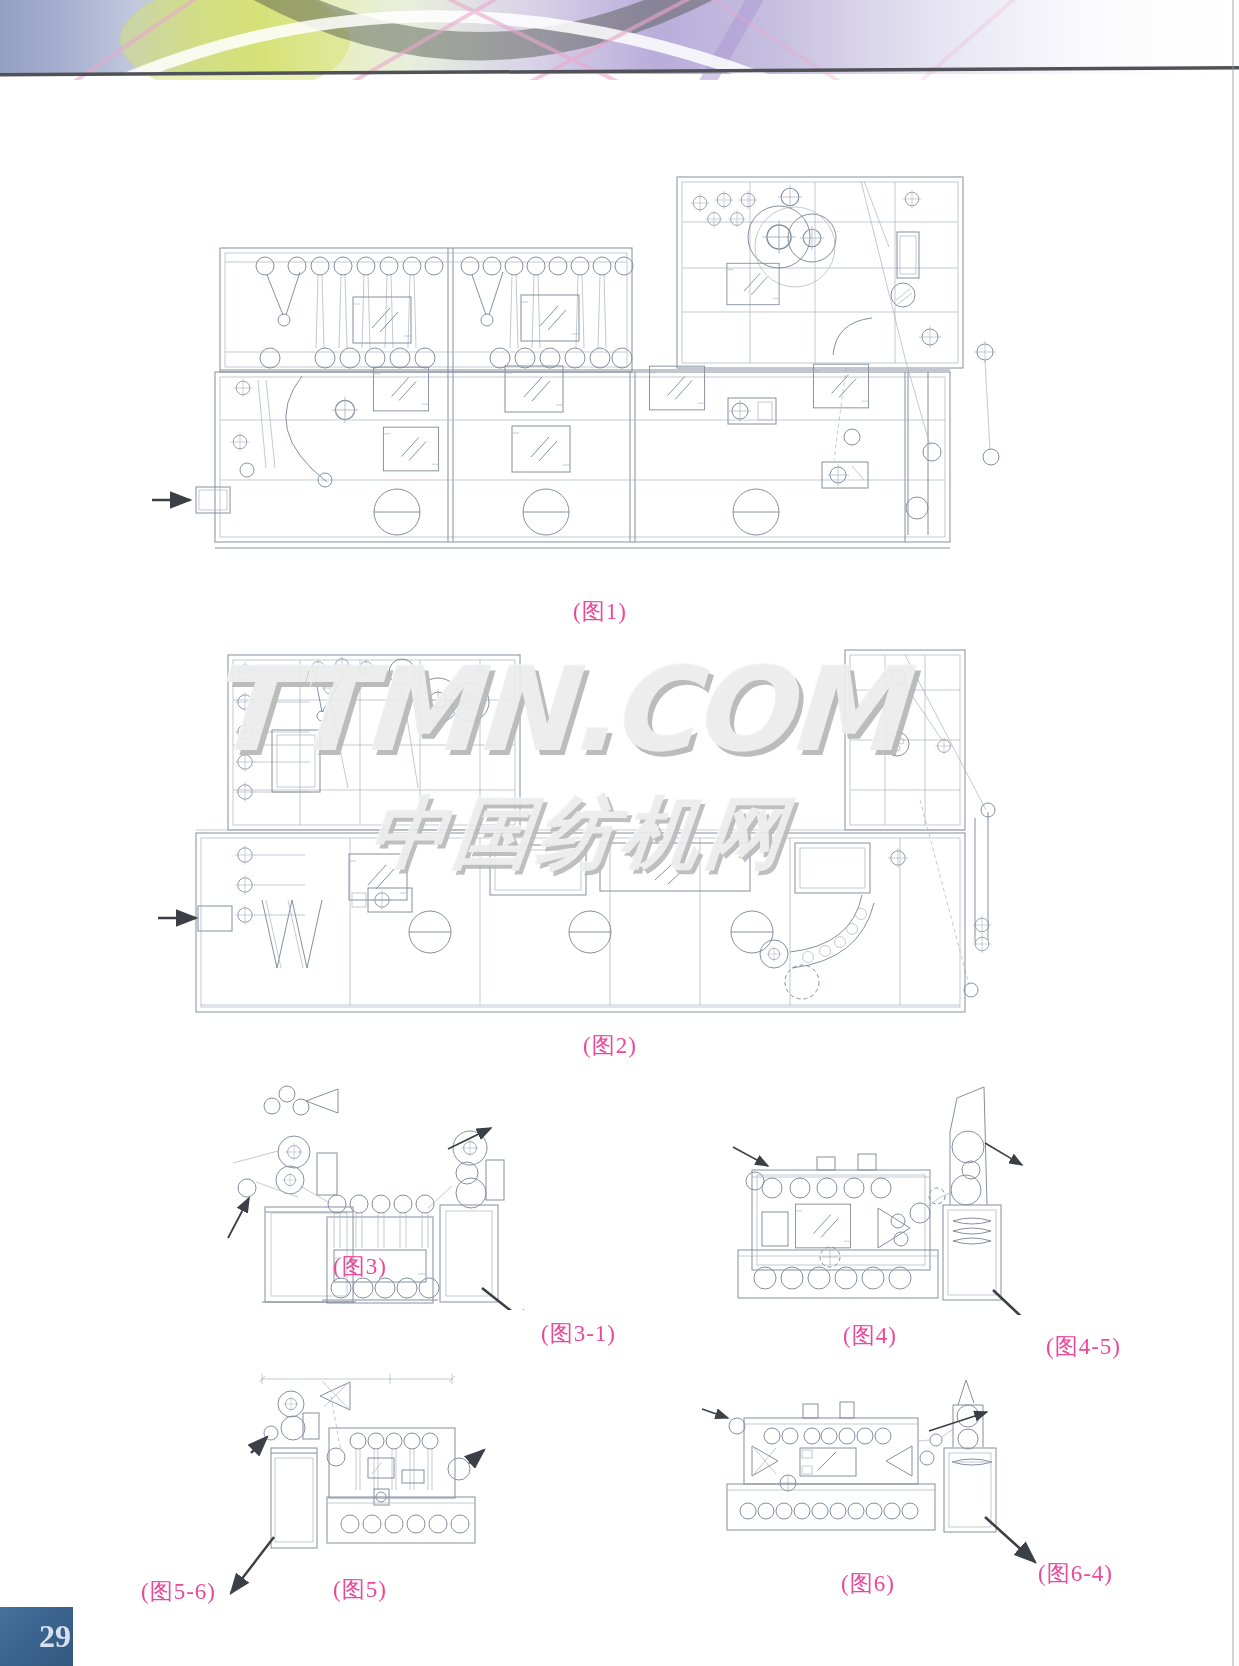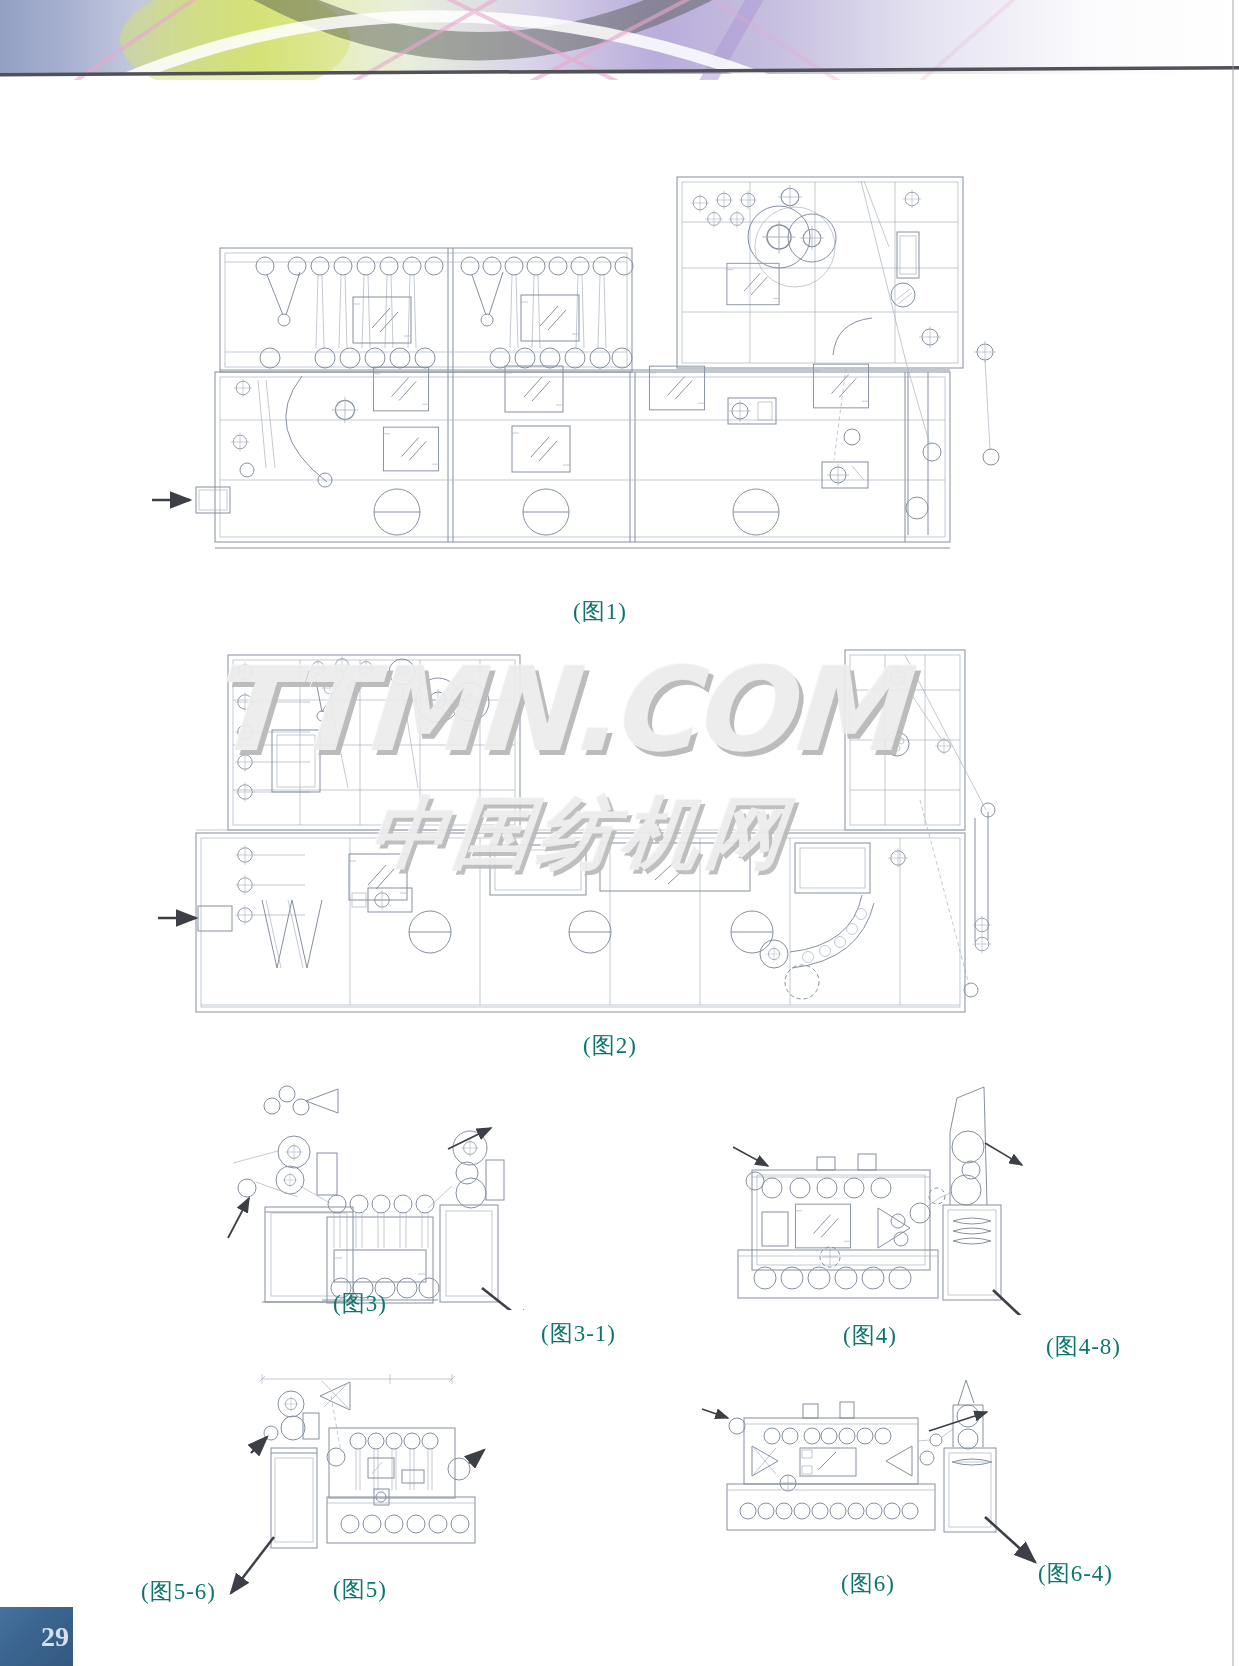--- a/index.html
+++ b/index.html
@@ -5,32 +5,32 @@
   html,body{margin:0;padding:0;background:#ffffff;}
   .page{position:relative;width:1239px;height:1666px;background:#ffffff;overflow:hidden;
         font-family:"Liberation Serif","DejaVu Serif",serif;}
   .abs{position:absolute;}
   svg{display:block;}
   
   .s{fill:none;stroke:#8590a0;stroke-width:1;}
   .t{fill:none;stroke:#aab2bf;stroke-width:0.7;}
   .d{fill:none;stroke:#3c3f45;}
   .dash{stroke-dasharray:4 3;}
-  .cap{position:absolute;color:#0f766e;font-size:23px;letter-spacing:1px;white-space:nowrap;}
+  .cap{position:absolute;color:#ec4899;font-size:23px;letter-spacing:1px;white-space:nowrap;}
   .cap.center{text-align:center;}
   .wm{position:absolute;z-index:5;color:#ececec;font-weight:bold;font-style:italic;
       font-family:"DejaVu Sans","Liberation Sans",sans-serif;opacity:.93;pointer-events:none;line-height:1;}
   .wm1{left:215px;top:652px;width:700px;text-align:center;font-size:116px;letter-spacing:-3px;
        transform:skewX(-6deg);text-shadow:5px 5px 0 #b8b8b8, -1px -1px 0 #f7f7f7;}
   .wm2{left:330px;top:794px;width:500px;text-align:center;font-size:78px;letter-spacing:6px;
        transform:skewX(-6deg);text-shadow:4px 4px 0 #bbbbbb, -1px -1px 0 #f7f7f7;}
   .pagenum{position:absolute;left:0;top:1607px;width:73px;height:59px;
            background:linear-gradient(135deg,#46729d 0%,#3a648f 45%,#33597f 100%);
            display:flex;align-items:center;justify-content:center;z-index:6;}
-  .pagenum span{color:#d6e0ee;font-size:28px;font-weight:bold;font-family:"Liberation Serif",serif;margin-left:37px;}
+  .pagenum span{color:#d6e0ee;font-size:32px;font-weight:bold;font-family:"Liberation Serif",serif;margin-left:37px;}
   .edge{position:absolute;left:1232px;top:0;width:2px;height:1666px;background:rgba(150,158,170,0.45);z-index:7;}
 </style>
 </head>
 <body>
 
 <div class="page">
 
   <svg class="abs" style="left:0;top:0" width="1239" height="80" viewBox="0 0 1239 80">
     <defs>
       <linearGradient id="hg" x1="0" y1="0" x2="1" y2="0">
@@ -464,24 +464,24 @@
       <path class="t" d="M952,1462 h40"></path>
     <line x1="929" y1="1431" x2="987" y2="1412" class="d" stroke-width="1.6" marker-end="url(#ah)"></line>
     <line x1="985" y1="1517" x2="1035" y2="1562" class="d" stroke-width="2.6" marker-end="url(#ah)"></line>
   </svg>
 
   <div class="wm wm1">TTMN.COM</div>
   <div class="wm wm2">中国纺机网</div>
 
   <div class="cap center" style="left:520px;top:596px;width:160px">(图1)</div>
   <div class="cap center" style="left:530px;top:1030px;width:160px">(图2)</div>
-  <div class="cap center" style="left:300px;top:1288px;width:120px">(图3)</div>
+  <div class="cap center" style="left:300px;top:1251px;width:120px">(图3)</div>
   <div class="cap" style="left:541px;top:1318px">(图3-1)</div>
   <div class="cap center" style="left:810px;top:1320px;width:120px">(图4)</div>
-  <div class="cap" style="left:1046px;top:1331px">(图4-8)</div>
+  <div class="cap" style="left:1046px;top:1331px">(图4-5)</div>
   <div class="cap center" style="left:300px;top:1574px;width:120px">(图5)</div>
   <div class="cap" style="left:141px;top:1576px">(图5-6)</div>
   <div class="cap center" style="left:808px;top:1568px;width:120px">(图6)</div>
   <div class="cap" style="left:1038px;top:1558px">(图6-4)</div>
 
   <div class="pagenum">
     <span>29</span>
   </div>
 
   <div class="edge"></div>

